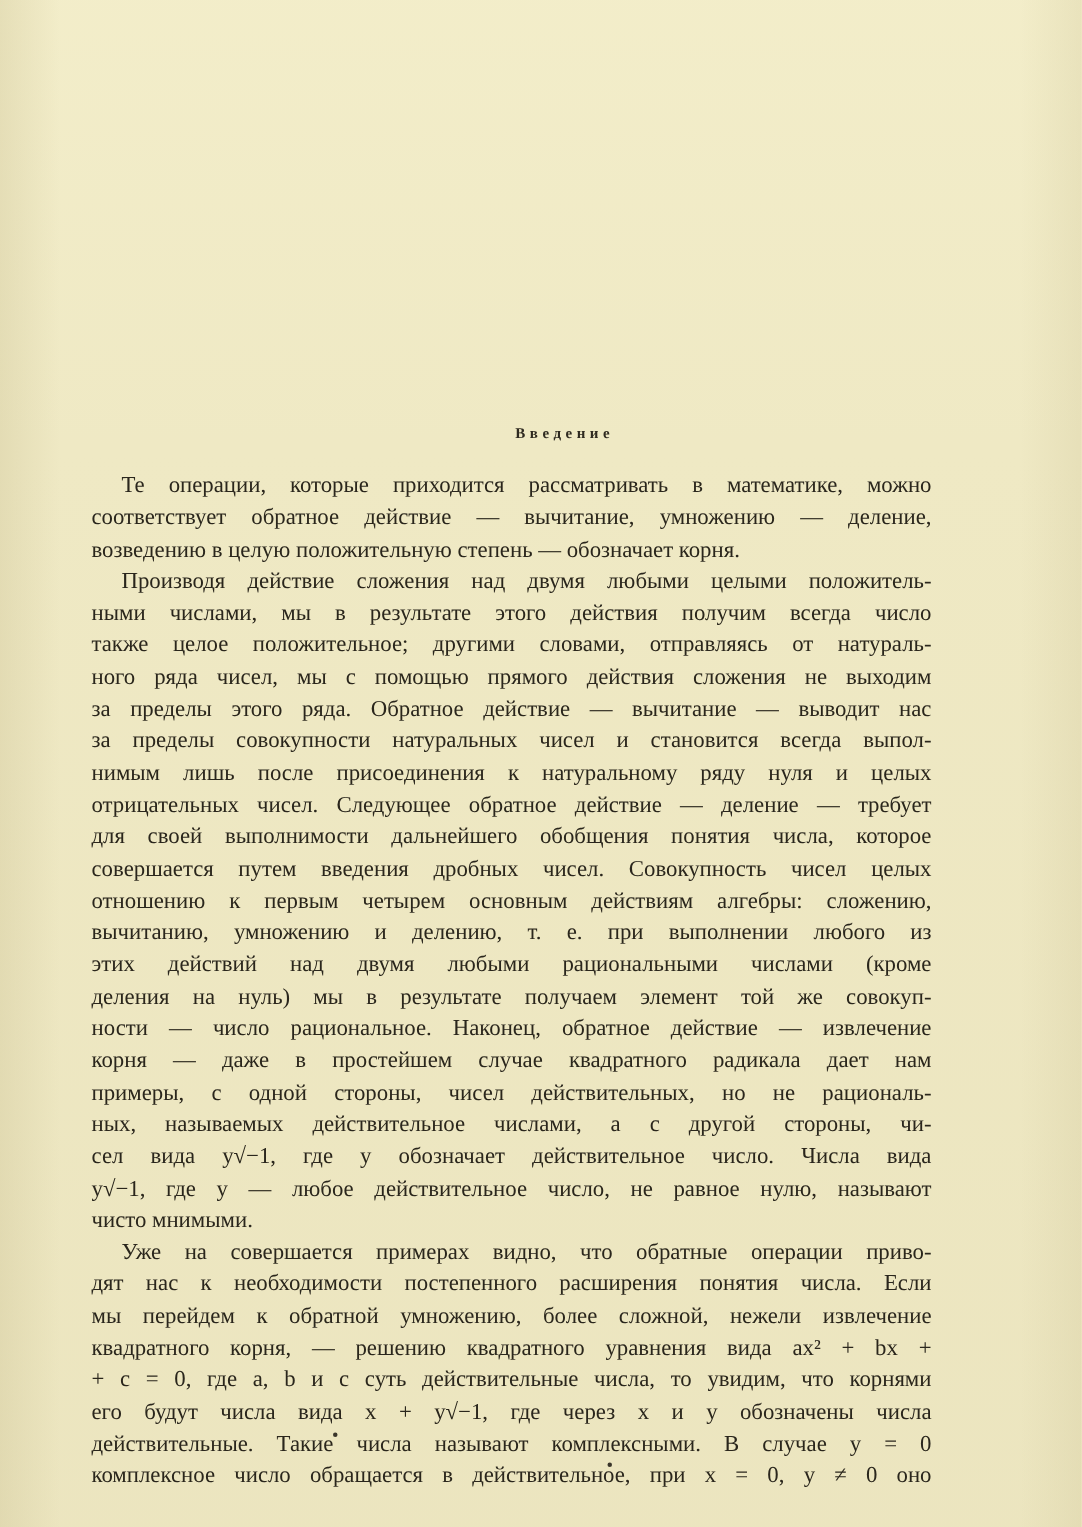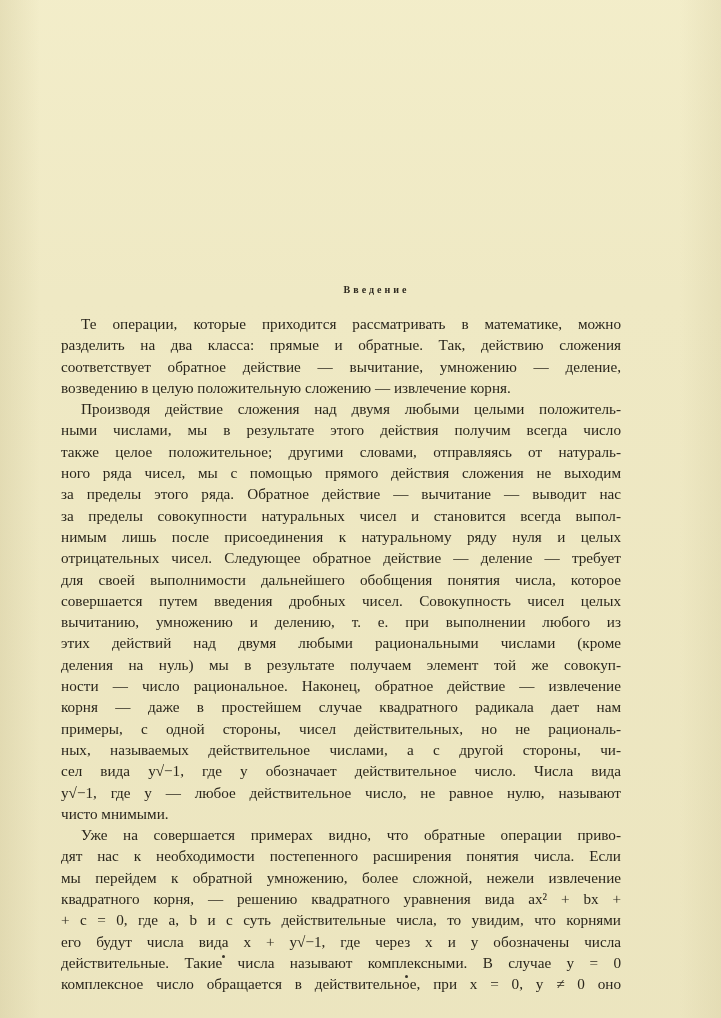--- a/index.html
+++ b/index.html
@@ -69,33 +69,33 @@
     }
   </style>
 </head>
 <body>
 
 <div class="page">
   <div class="title">Введение</div>
 
   <div class="body-text" id="body-text">
       <span class="line indent">Те операции, которые приходится рассматривать в математике, можно</span>
-      <span class="line">разделить на два класса: прямые и обратные. Так, действию сложения</span>
       <span class="line">соответствует обратное действие — вычитание,   умножению — деление,</span>
-      <span class="line last">возведению в целую положительную сложению — извлечение корня.</span>
+      <span class="line last">возведению в целую положительную степень — обозначает корня.</span>
       <span class="line indent">Производя действие сложения над двумя любыми целыми положитель-</span>
       <span class="line">ными числами, мы в результате этого действия получим всегда число</span>
       <span class="line">также целое положительное; другими словами, отправляясь от натураль-</span>
       <span class="line">ного ряда чисел, мы с помощью прямого действия сложения не выходим</span>
       <span class="line">за пределы этого ряда. Обратное действие — вычитание — выводит нас</span>
       <span class="line">за пределы совокупности натуральных чисел и становится всегда выпол-</span>
       <span class="line">нимым лишь после присоединения к натуральному ряду нуля и целых</span>
       <span class="line">отрицательных чисел. Следующее обратное действие — деление — требует</span>
       <span class="line">для своей выполнимости дальнейшего обобщения понятия числа, которое</span>
       <span class="line">совершается путем введения дробных чисел. Совокупность чисел целых</span>
+      <span class="line">отношению к первым четырем основным действиям алгебры: сложению,</span>
       <span class="line">вычитанию, умножению и делению, т. е. при выполнении любого из</span>
       <span class="line">этих действий над двумя любыми рациональными числами (кроме</span>
       <span class="line">деления на нуль) мы в результате получаем элемент той же совокуп-</span>
       <span class="line">ности — число рациональное. Наконец, обратное действие — извлечение</span>
       <span class="line">корня — даже в простейшем случае квадратного радикала дает нам</span>
       <span class="line">примеры, с одной стороны, чисел действительных, но не рациональ-</span>
       <span class="line">ных, называемых действительное числами, а с другой стороны, чи-</span>
       <span class="line">сел вида y√−1, где y обозначает действительное число. Числа вида</span>
       <span class="line">y√−1, где y — любое действительное число, не равное нулю, называют</span>
       <span class="line last it">чисто мнимыми.</span>

